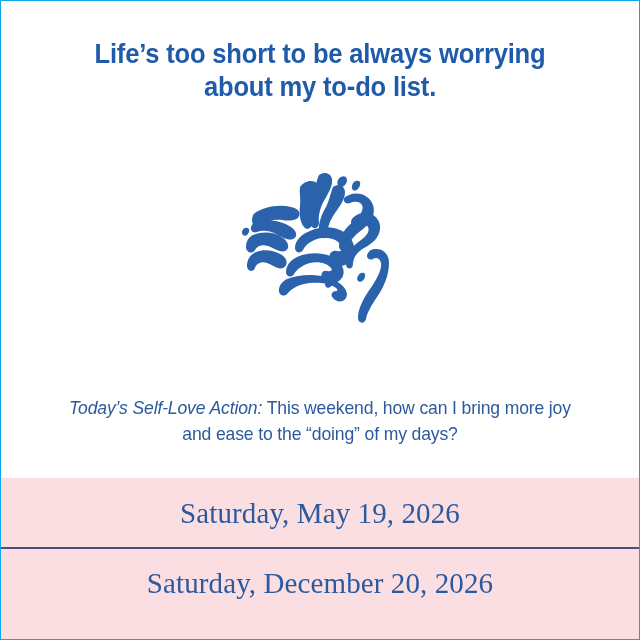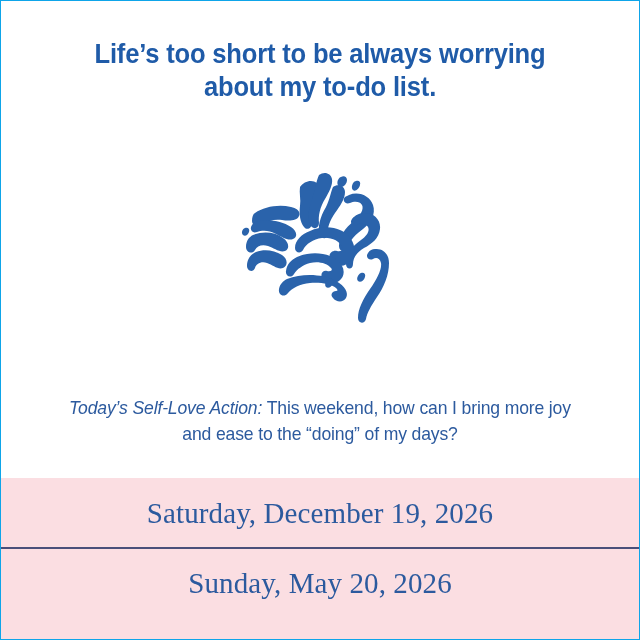--- a/index.html
+++ b/index.html
@@ -159,24 +159,24 @@
 
     <div class="prompt">
       <span class="lead">Today’s Self-Love Action:</span><span> This weekend, how can I bring more joy and ease to the “doing” of my days?</span>
     </div>
 
   </div>
 
   <div class="band">
 
     <div class="date-row first">
-      <span class="date-text">Saturday, December 19, 2026</span>
+      <span class="date-text">Saturday, May 19, 2026</span>
     </div>
 
     <div class="row-divider"></div>
 
     <div class="date-row second">
-      <span class="date-text">Sunday, May 20, 2026</span>
+      <span class="date-text">Saturday, December 20, 2026</span>
     </div>
 
   </div>
 
 </div>
 
 </body></html>

